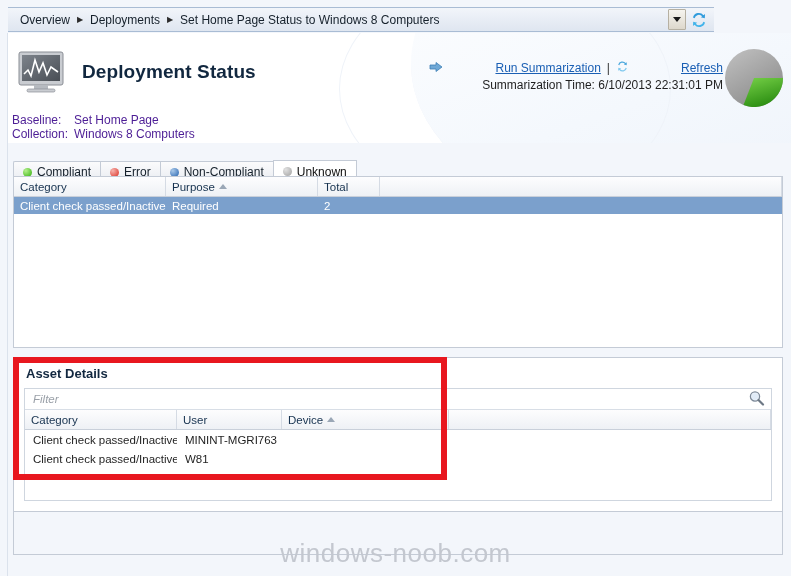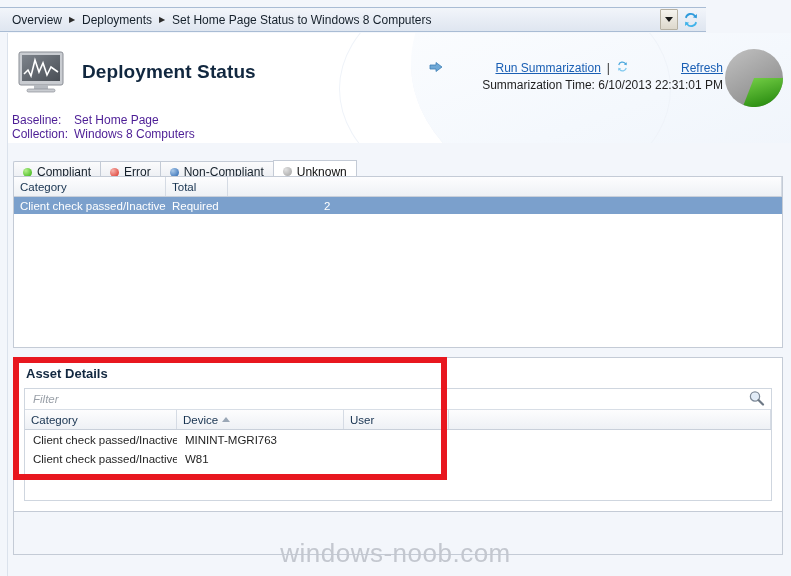--- a/index.html
+++ b/index.html
@@ -18,21 +18,21 @@
     position: relative;
     width: 791px;
     height: 576px;
     background: #f3f6fb;
     box-sizing: border-box;
   }
 
   
   .breadcrumb-bar {
     position: absolute;
-    left: 0; top: 7px;
+    left: 8px; top: 7px;
     width: 706px; height: 25px;
     background: linear-gradient(to bottom, #f2f5fa 0%, #e8edf5 50%, #dfe6f0 100%);
     border-top: 1px solid #a9bcd4;
     border-bottom: 1px solid #a9bcd4;
     box-sizing: border-box;
     display: flex;
     align-items: center;
   }
   .bc-items {
     display: flex;
@@ -505,20 +505,24 @@
       <span>Unknown</span>
     </div>
     <div class="tab-filler"></div>
   </div>
 
   <div class="top-grid">
     <div class="grid-head">
       <div class="gh-cell c-cat">
         <span>Category</span>
       </div>
+      <div class="gh-cell c-pur">
+        <span>Purpose</span>
+        <span class="sort-asc"></span>
+      </div>
       <div class="gh-cell c-tot">
         <span>Total</span>
       </div>
       <div class="gh-cell c-rest"></div>
     </div>
     <div class="grid-row selected">
       <div class="gr-cell c-cat">Client check passed/Inactive</div>
       <div class="gr-cell c-pur">Required</div>
       <div class="gr-cell c-tot">2</div>
       <div class="gr-cell c-rest"></div>
@@ -537,26 +541,26 @@
             <circle cx="7" cy="6.5" r="4.6" fill="#eef4fb" stroke="#7d8a99" stroke-width="1.3"></circle>
             <circle cx="7" cy="6.5" r="3.2" fill="#dce9f6" opacity="0.8"></circle>
             <line x1="10.5" y1="10" x2="15" y2="14.5" stroke="#6d7885" stroke-width="2.2" stroke-linecap="round"></line>
           </svg>
         </span>
       </div>
       <div class="grid-head">
         <div class="gh-cell a-cat">
           <span>Category</span>
         </div>
+        <div class="gh-cell a-usr">
+          <span>User</span>
+        </div>
         <div class="gh-cell a-dev">
           <span>Device</span>
           <span class="sort-asc"></span>
-        </div>
-        <div class="gh-cell a-usr">
-          <span>User</span>
         </div>
         <div class="gh-cell a-rest"></div>
       </div>
       <div class="asset-row">
         <div class="gr-cell a-cat">Client check passed/Inactive</div>
         <div class="gr-cell a-dev">MININT-MGRI763</div>
         <div class="gr-cell a-usr"></div>
         <div class="gr-cell a-rest"></div>
       </div>
       <div class="asset-row">

